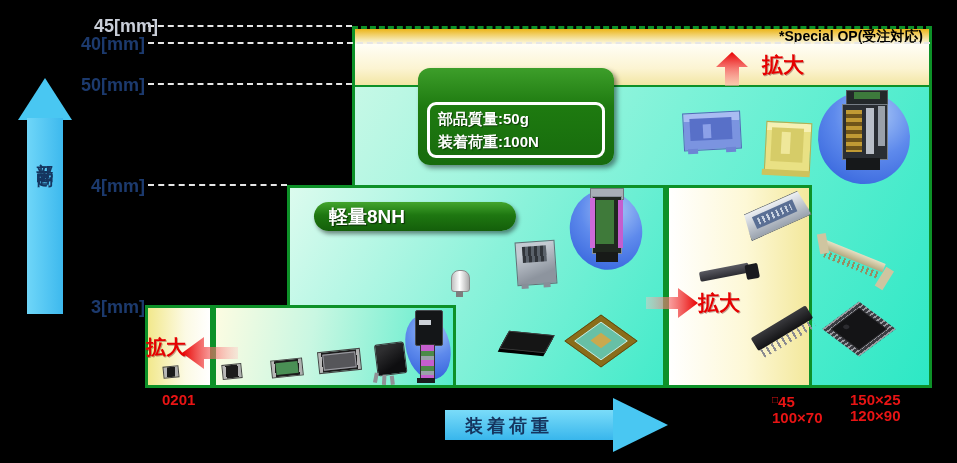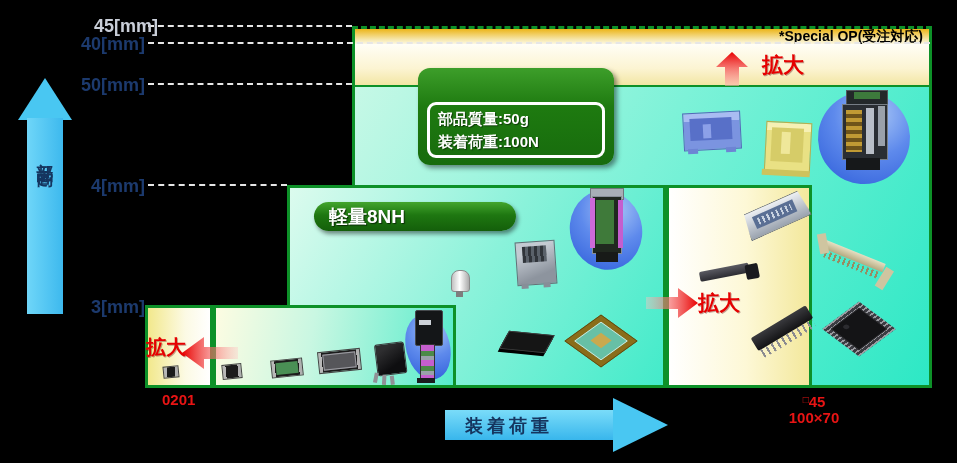--- a/index.html
+++ b/index.html
@@ -8,21 +8,21 @@
     font-family:"Liberation Sans","DejaVu Sans",sans-serif;
   }
 
   
   .dash{position:absolute;height:0;border-top:2px dashed #e6e6e6;z-index:1;}
 
   
   .ytick{position:absolute;width:82px;text-align:right;font-weight:bold;font-size:18px;color:#1c3a6e;z-index:2;}
   .ytick.light{color:#c9ced8;}
   .xtick{position:absolute;font-weight:bold;font-size:15px;color:#e81414;z-index:2;}
-  .xstack{position:absolute;width:84px;text-align:center;font-weight:bold;font-size:15px;color:#e81414;line-height:16px;z-index:2;}
+  .xstack{position:absolute;width:84px;text-align:left;font-weight:bold;font-size:15px;color:#e81414;line-height:16px;z-index:2;}
   .sq{font-size:10px;vertical-align:4px;}
 
   
   .yarrow-head{position:absolute;left:18px;top:78px;width:0;height:0;
     border-left:27px solid transparent;border-right:27px solid transparent;
     border-bottom:42px solid #49c7f2;z-index:2;}
   .yarrow-shaft{position:absolute;left:27px;top:118px;width:36px;height:196px;
     background:linear-gradient(90deg,#6fd6f8,#3db9ee);z-index:2;display:flex;justify-content:center;}
   .ylabel{writing-mode:vertical-rl;font-size:17px;font-weight:bold;color:#15355f;letter-spacing:3px;margin-top:32px;}
   .xarrow-shaft{position:absolute;left:445px;top:410px;width:168px;height:30px;
@@ -266,14 +266,18 @@
 
   <div class="xarrow-shaft"></div>
   <div class="xarrow-head"></div>
   <div class="xlabel">装着荷重</div>
 
   <div class="xtick" style="left:130px;top:391px;margin-left:32px;">0201</div>
   <div class="xstack" style="left:772px;top:392px;">
     <div><span class="sq">□</span><span>45</span></div>
     <div>100×70</div>
   </div>
+  <div class="xstack" style="left:850px;top:392px;">
+    <div>150×25</div>
+    <div>120×90</div>
+  </div>
 
 </div>
 
 </body></html>

